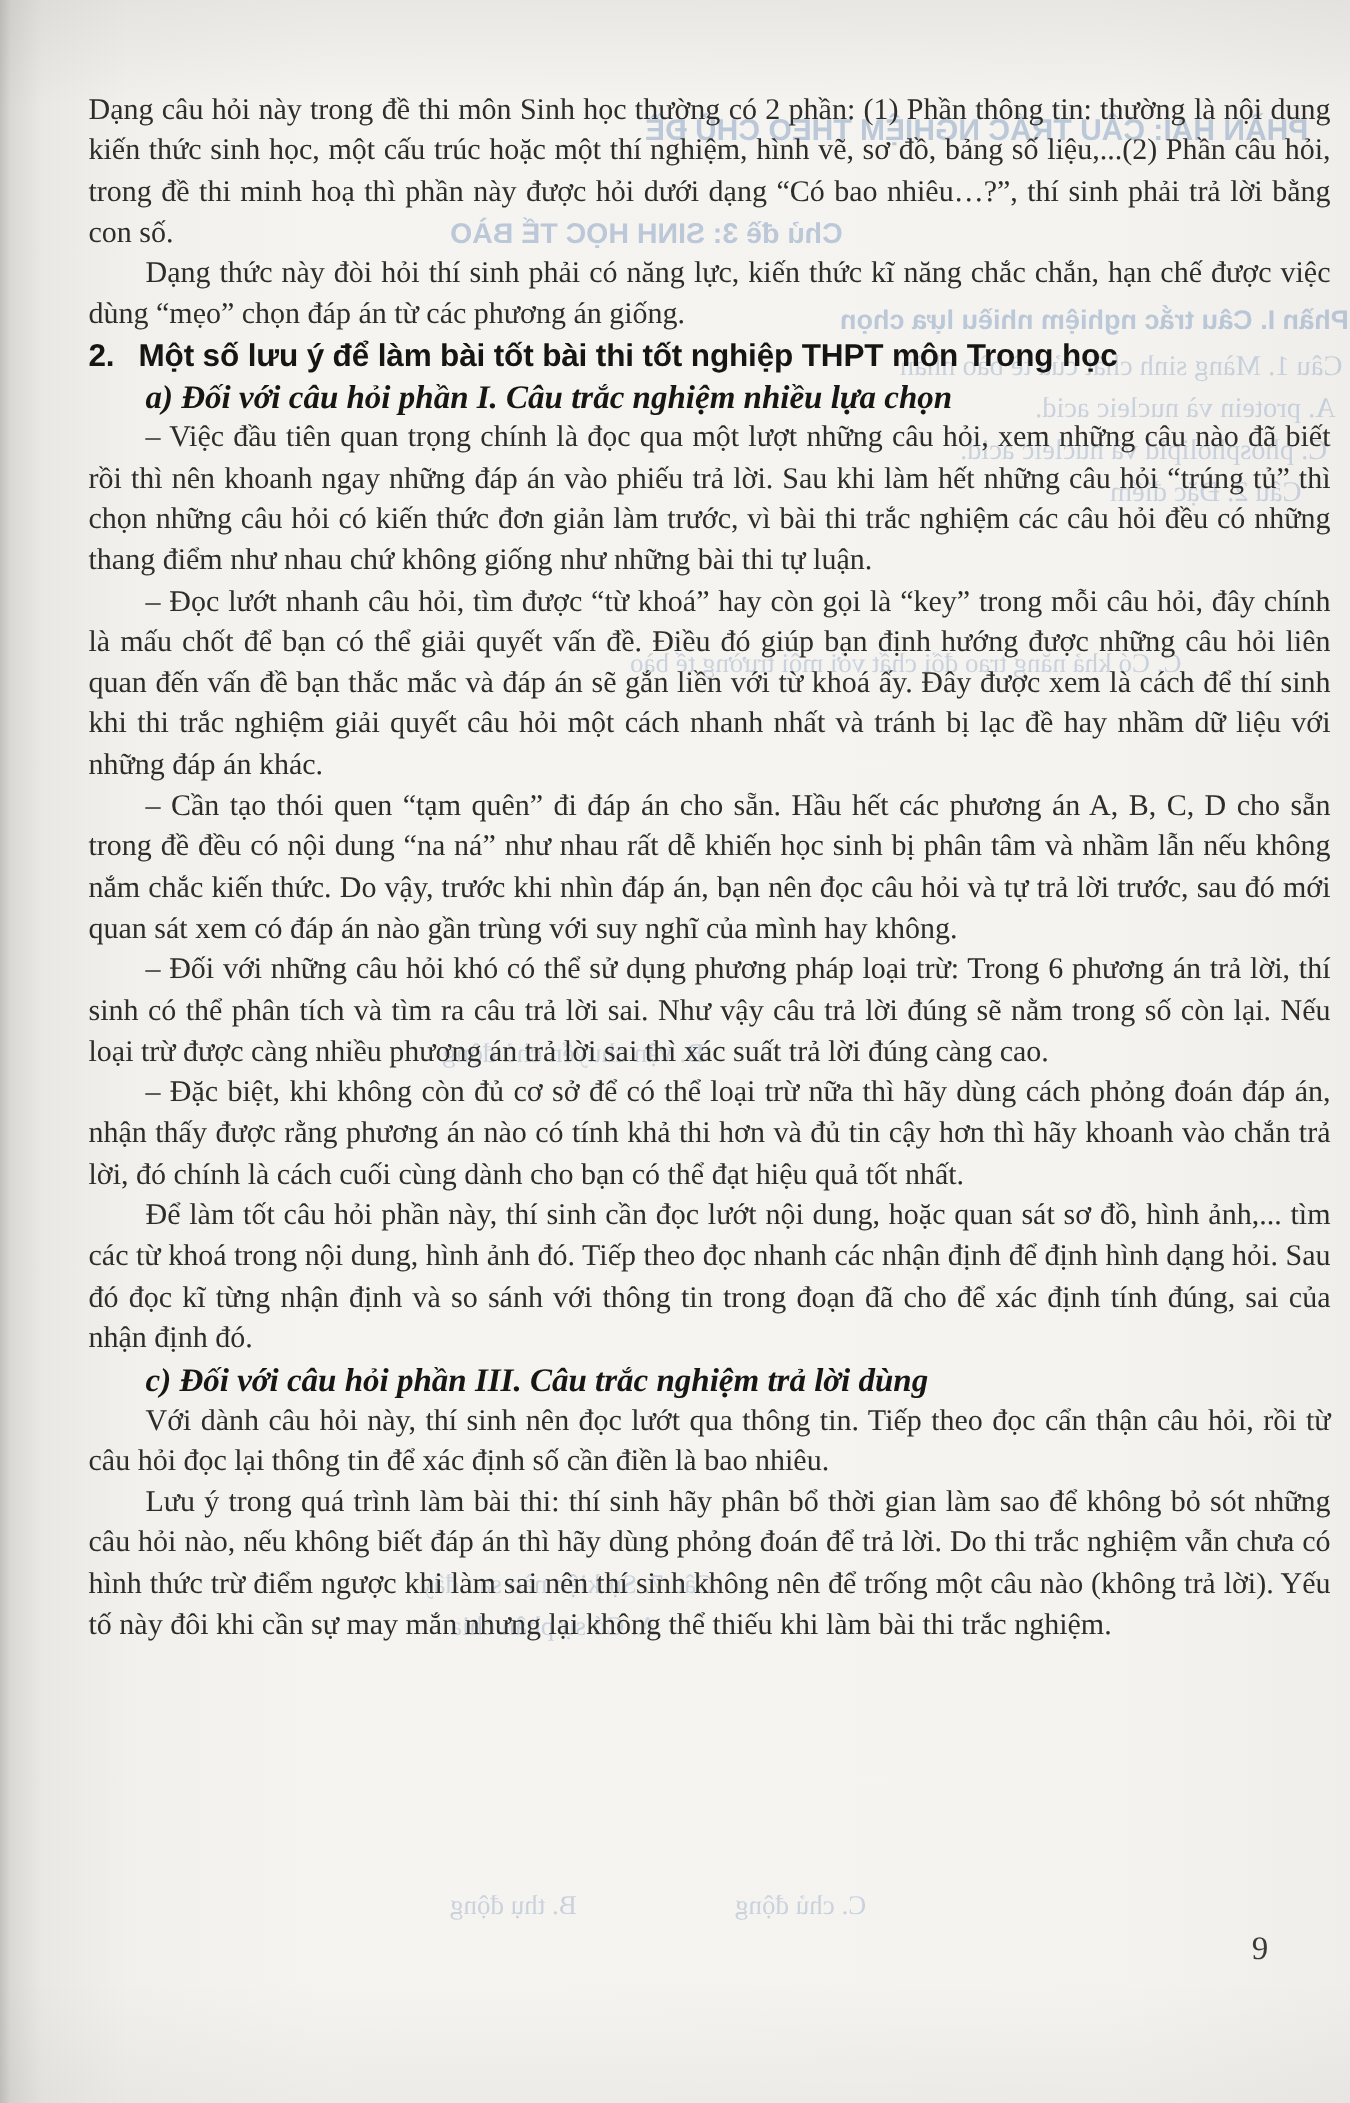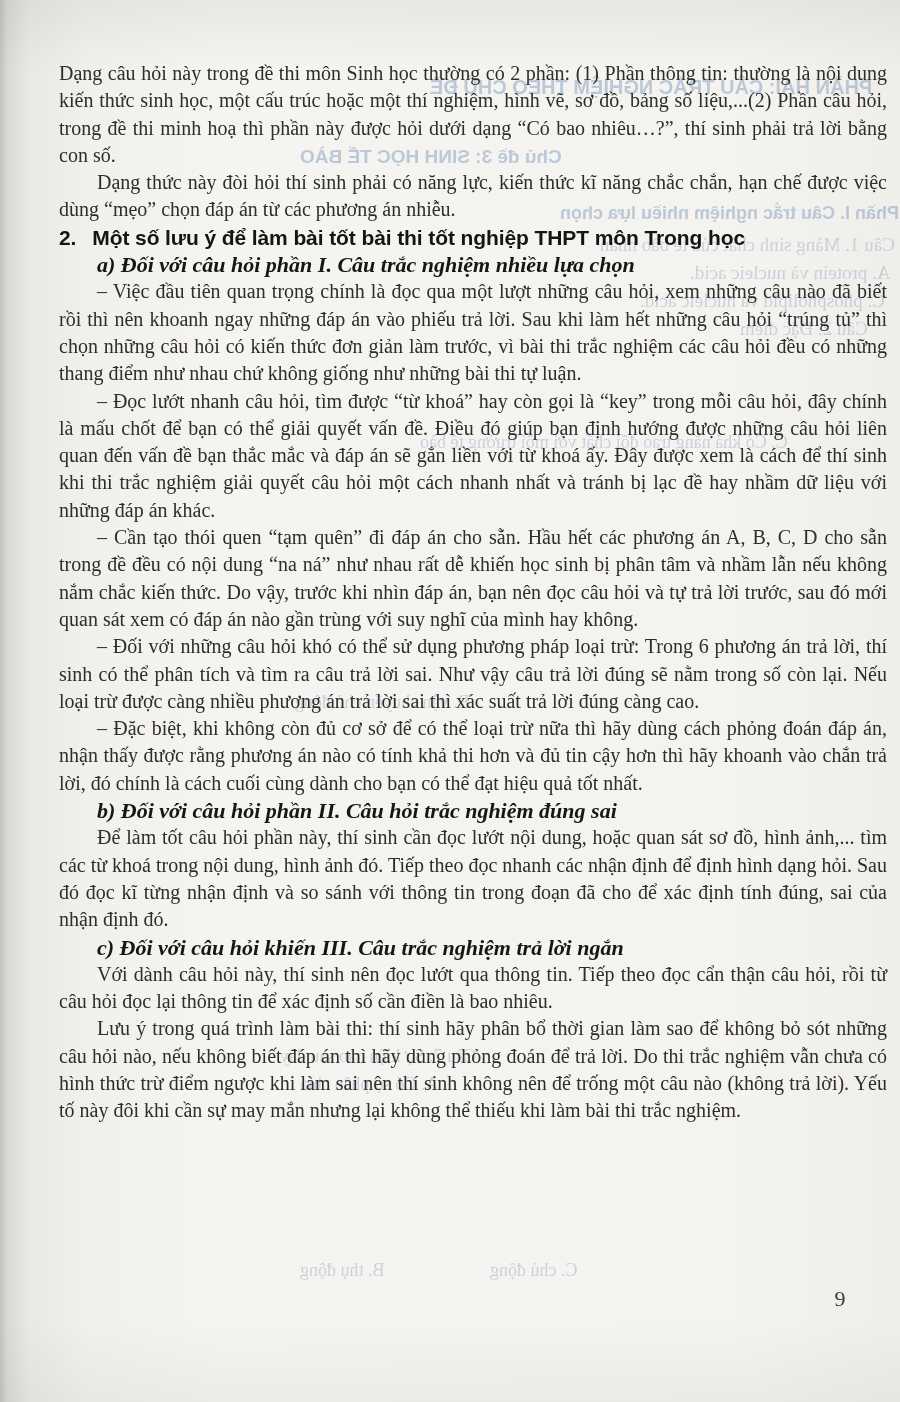--- a/index.html
+++ b/index.html
@@ -56,37 +56,36 @@
       <span class="bleed" style="left: 420px; top: 432px; font-size: 18px;">C. Có khả năng trao đổi chất với môi trường tế bào</span>
       <span class="bleed" style="left: 295px; top: 692px; font-size: 18px;">B. vận chuyển chủ động</span>
       <span class="bleed" style="left: 280px; top: 1046px; font-size: 18px;">Câu 7. Sự kiện nào sau đây</span>
       <span class="bleed" style="left: 300px; top: 1074px; font-size: 18px;">A. Có sự phân chia</span>
       <span class="bleed" style="left: 300px; top: 1260px; font-size: 18px;">B. thụ động</span>
       <span class="bleed" style="left: 490px; top: 1260px; font-size: 18px;">C. chủ động</span>
     </div>
 
   <div class="content">
     <p>Dạng câu hỏi này trong đề thi môn Sinh học thường có 2 phần: (1) Phần thông tin: thường là nội dung kiến thức sinh học, một cấu trúc hoặc một thí nghiệm, hình vẽ, sơ đồ, bảng số liệu,...(2) Phần câu hỏi, trong đề thi minh hoạ thì phần này được hỏi dưới dạng “Có bao nhiêu…?”, thí sinh phải trả lời bằng con số.</p>
-    <p class="indent">Dạng thức này đòi hỏi thí sinh phải có năng lực, kiến thức kĩ năng chắc chắn, hạn chế được việc dùng “mẹo” chọn đáp án từ các phương án nhiễu.</p>
+    <p class="indent">Dạng thức này đòi hỏi thí sinh phải có năng lực, kiến thức kĩ năng chắc chắn, hạn chế được việc dùng “mẹo” chọn đáp án từ các phương án giống.</p>
 
     <div class="sec-heading">
       <span>2.</span>
       <span>Một số lưu ý để làm bài tốt bài thi tốt nghiệp THPT môn Trong học</span>
     </div>
 
 
     <p class="sub-heading">a) Đối với câu hỏi phần I. Câu trắc nghiệm nhiều lựa chọn</p>
     <p class="indent">– Việc đầu tiên quan trọng chính là đọc qua một lượt những câu hỏi, xem những câu nào đã biết rồi thì nên khoanh ngay những đáp án vào phiếu trả lời. Sau khi làm hết những câu hỏi “trúng tủ” thì chọn những câu hỏi có kiến thức đơn giản làm trước, vì bài thi trắc nghiệm các câu hỏi đều có những thang điểm như nhau chứ không giống như những bài thi tự luận.</p>
     <p class="indent">– Đọc lướt nhanh câu hỏi, tìm được “từ khoá” hay còn gọi là “key” trong mỗi câu hỏi, đây chính là mấu chốt để bạn có thể giải quyết vấn đề. Điều đó giúp bạn định hướng được những câu hỏi liên quan đến vấn đề bạn thắc mắc và đáp án sẽ gắn liền với từ khoá ấy. Đây được xem là cách để thí sinh khi thi trắc nghiệm giải quyết câu hỏi một cách nhanh nhất và tránh bị lạc đề hay nhầm dữ liệu với những đáp án khác.</p>
     <p class="indent">– Cần tạo thói quen “tạm quên” đi đáp án cho sẵn. Hầu hết các phương án A, B, C, D cho sẵn trong đề đều có nội dung “na ná” như nhau rất dễ khiến học sinh bị phân tâm và nhầm lẫn nếu không nắm chắc kiến thức. Do vậy, trước khi nhìn đáp án, bạn nên đọc câu hỏi và tự trả lời trước, sau đó mới quan sát xem có đáp án nào gần trùng với suy nghĩ của mình hay không.</p>
     <p class="indent">– Đối với những câu hỏi khó có thể sử dụng phương pháp loại trừ: Trong 6 phương án trả lời, thí sinh có thể phân tích và tìm ra câu trả lời sai. Như vậy câu trả lời đúng sẽ nằm trong số còn lại. Nếu loại trừ được càng nhiều phương án trả lời sai thì xác suất trả lời đúng càng cao.</p>
     <p class="indent">– Đặc biệt, khi không còn đủ cơ sở để có thể loại trừ nữa thì hãy dùng cách phỏng đoán đáp án, nhận thấy được rằng phương án nào có tính khả thi hơn và đủ tin cậy hơn thì hãy khoanh vào chắn trả lời, đó chính là cách cuối cùng dành cho bạn có thể đạt hiệu quả tốt nhất.</p>
 
-    <p class="sub-heading">b) Đối với câu hỏi phần II. Câu hỏi trắc nghiệm đúng sai</p>
     <p class="indent">Để làm tốt câu hỏi phần này, thí sinh cần đọc lướt nội dung, hoặc quan sát sơ đồ, hình ảnh,... tìm các từ khoá trong nội dung, hình ảnh đó. Tiếp theo đọc nhanh các nhận định để định hình dạng hỏi. Sau đó đọc kĩ từng nhận định và so sánh với thông tin trong đoạn đã cho để xác định tính đúng, sai của nhận định đó.</p>
 
-    <p class="sub-heading">c) Đối với câu hỏi khiến III. Câu trắc nghiệm trả lời ngắn</p>
+    <p class="sub-heading">c) Đối với câu hỏi phần III. Câu trắc nghiệm trả lời dùng</p>
     <p class="indent">Với dành câu hỏi này, thí sinh nên đọc lướt qua thông tin. Tiếp theo đọc cẩn thận câu hỏi, rồi từ câu hỏi đọc lại thông tin để xác định số cần điền là bao nhiêu.</p>
     <p class="indent">Lưu ý trong quá trình làm bài thi: thí sinh hãy phân bổ thời gian làm sao để không bỏ sót những câu hỏi nào, nếu không biết đáp án thì hãy dùng phỏng đoán để trả lời. Do thi trắc nghiệm vẫn chưa có hình thức trừ điểm ngược khi làm sai nên thí sinh không nên để trống một câu nào (không trả lời). Yếu tố này đôi khi cần sự may mắn nhưng lại không thể thiếu khi làm bài thi trắc nghiệm.</p>
   </div>
 
   <div class="pagenum">9</div>
 </div>
 
 </body></html>

